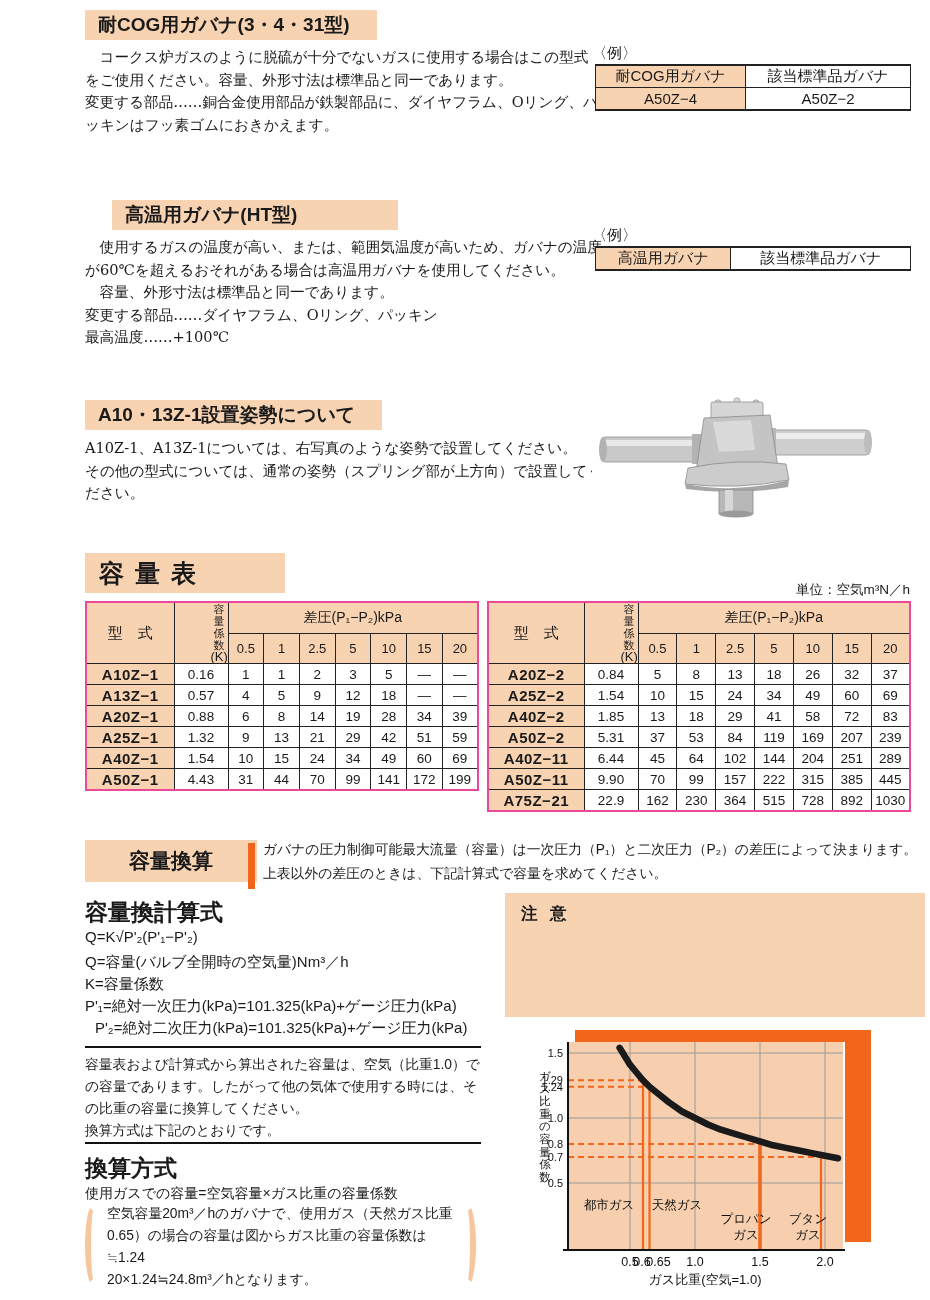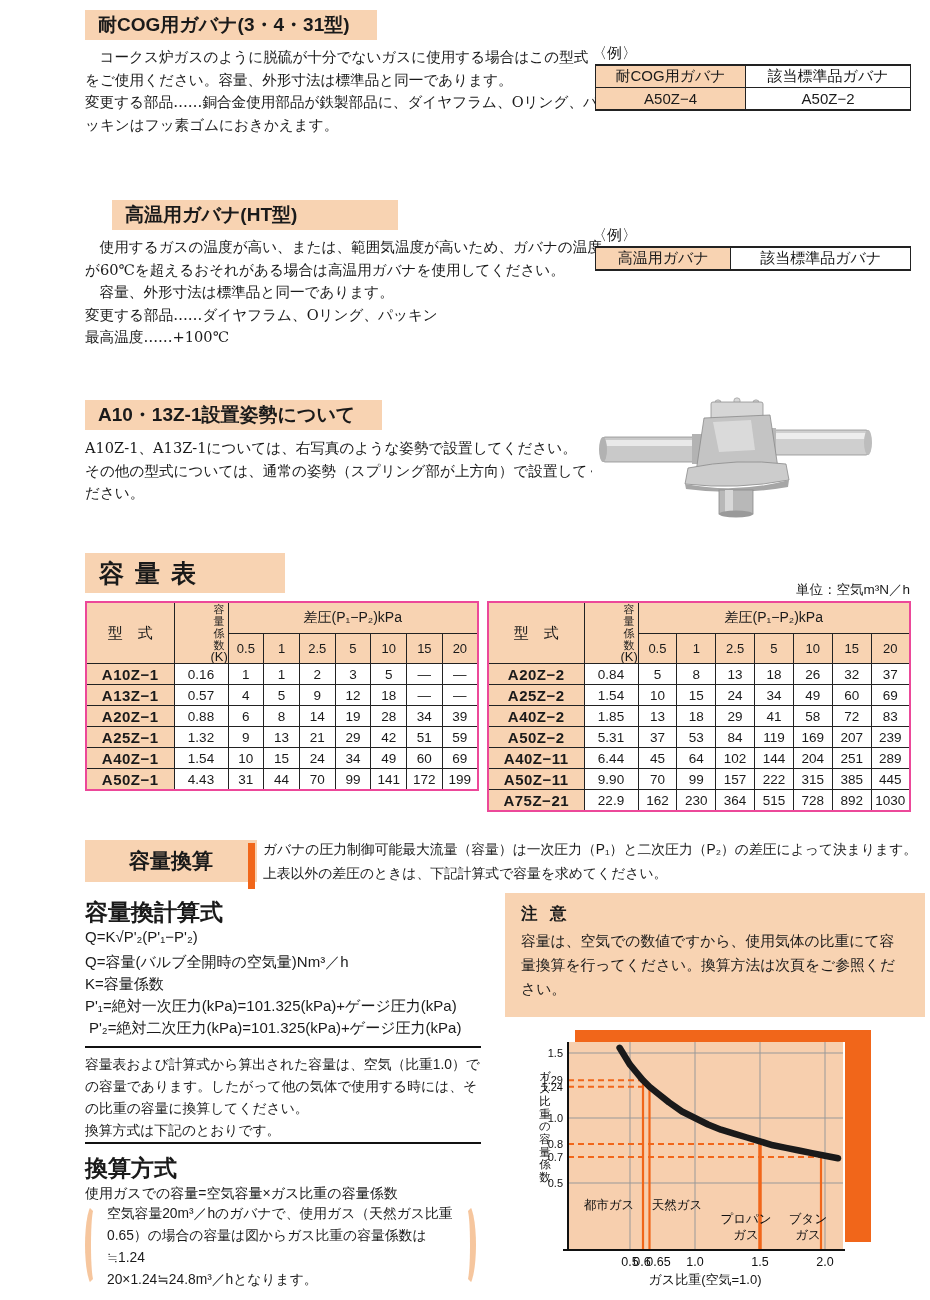--- a/index.html
+++ b/index.html
@@ -318,37 +318,36 @@
 <p class="abs body-sans" style="left:263px;top:838px;width:665px;line-height:24px;">ガバナの圧力制御可能最大流量（容量）は一次圧力（P₁）と二次圧力（P₂）の差圧によって決まります。
 上表以外の差圧のときは、下記計算式で容量を求めてください。</p>
 
 <div class="abs f-title" style="left:85px;top:897px;">容量換計算式</div>
 <div class="abs f-line" style="left:85px;top:926px;">
   <span>Q=K√</span><span class="rad">P'₂(P'₁−P'₂)</span>
 </div>
 <div class="abs f-line" style="left:85px;top:951px;">Q=容量(バルブ全開時の空気量)Nm³／h</div>
 <div class="abs f-line" style="left:85px;top:973px;">K=容量係数</div>
 <div class="abs f-line" style="left:85px;top:995px;">P'₁=絶対一次圧力(kPa)=101.325(kPa)+ゲージ圧力(kPa)</div>
-<div class="abs f-line" style="left:89px;top:1017px;">P'₂=絶対二次圧力(kPa)=101.325(kPa)+ゲージ圧力(kPa)</div>
+<div class="abs f-line" style="left:95px;top:1017px;">P'₂=絶対二次圧力(kPa)=101.325(kPa)+ゲージ圧力(kPa)</div>
 
 <div class="abs hr" style="left:85px;top:1046px;"></div>
 <p class="abs body-sans" style="left:85px;top:1054px;width:402px;">容量表および計算式から算出された容量は、空気（比重1.0）での容量であります。したがって他の気体で使用する時には、その比重の容量に換算してください。
 換算方式は下記のとおりです。</p>
 <div class="abs hr" style="left:85px;top:1142px;"></div>
 
 <div class="abs f-title" style="left:85px;top:1153px;">換算方式</div>
 <div class="abs body-sans" style="left:85px;top:1182px;width:410px;font-size:14px;">使用ガスでの容量=空気容量×ガス比重の容量係数</div>
 <div class="abs paren l" style="left:85px;top:1203px;"></div>
 <p class="abs body-sans" style="left:107px;top:1203px;width:352px;">空気容量20m³／hのガバナで、使用ガス（天然ガス比重0.65）の場合の容量は図からガス比重の容量係数は≒1.24
 20×1.24≒24.8m³／hとなります。</p>
 <div class="abs paren r" style="left:458px;top:1203px;"></div>
 
 <div class="abs note-box" style="left:505px;top:893px;width:420px;height:124px;">
   <h3>注 意</h3>
-  <p>容量は、空気での数値ですから、使用気体の比重にて容量換算を行ってください。換算方法は次頁をご参照ください。</p>
 </div>
 
 <svg id="conv-chart" class="abs" style="left:505px;top:1030px;" width="420" height="268" viewBox="0 0 420 268">
     <rect x="70" y="0" width="296" height="12" fill="#f1661a"></rect>
     <rect x="340" y="0" width="26" height="212" fill="#f1661a"></rect>
     <rect x="63" y="12" width="275" height="208" fill="#f7cfae"></rect>
     <line x1="125" y1="12" x2="125" y2="220" stroke="#999999" stroke-width="1"></line>
     <line x1="190" y1="12" x2="190" y2="220" stroke="#999999" stroke-width="1"></line>
     <line x1="255" y1="12" x2="255" y2="220" stroke="#999999" stroke-width="1"></line>
     <line x1="320" y1="12" x2="320" y2="220" stroke="#999999" stroke-width="1"></line>

